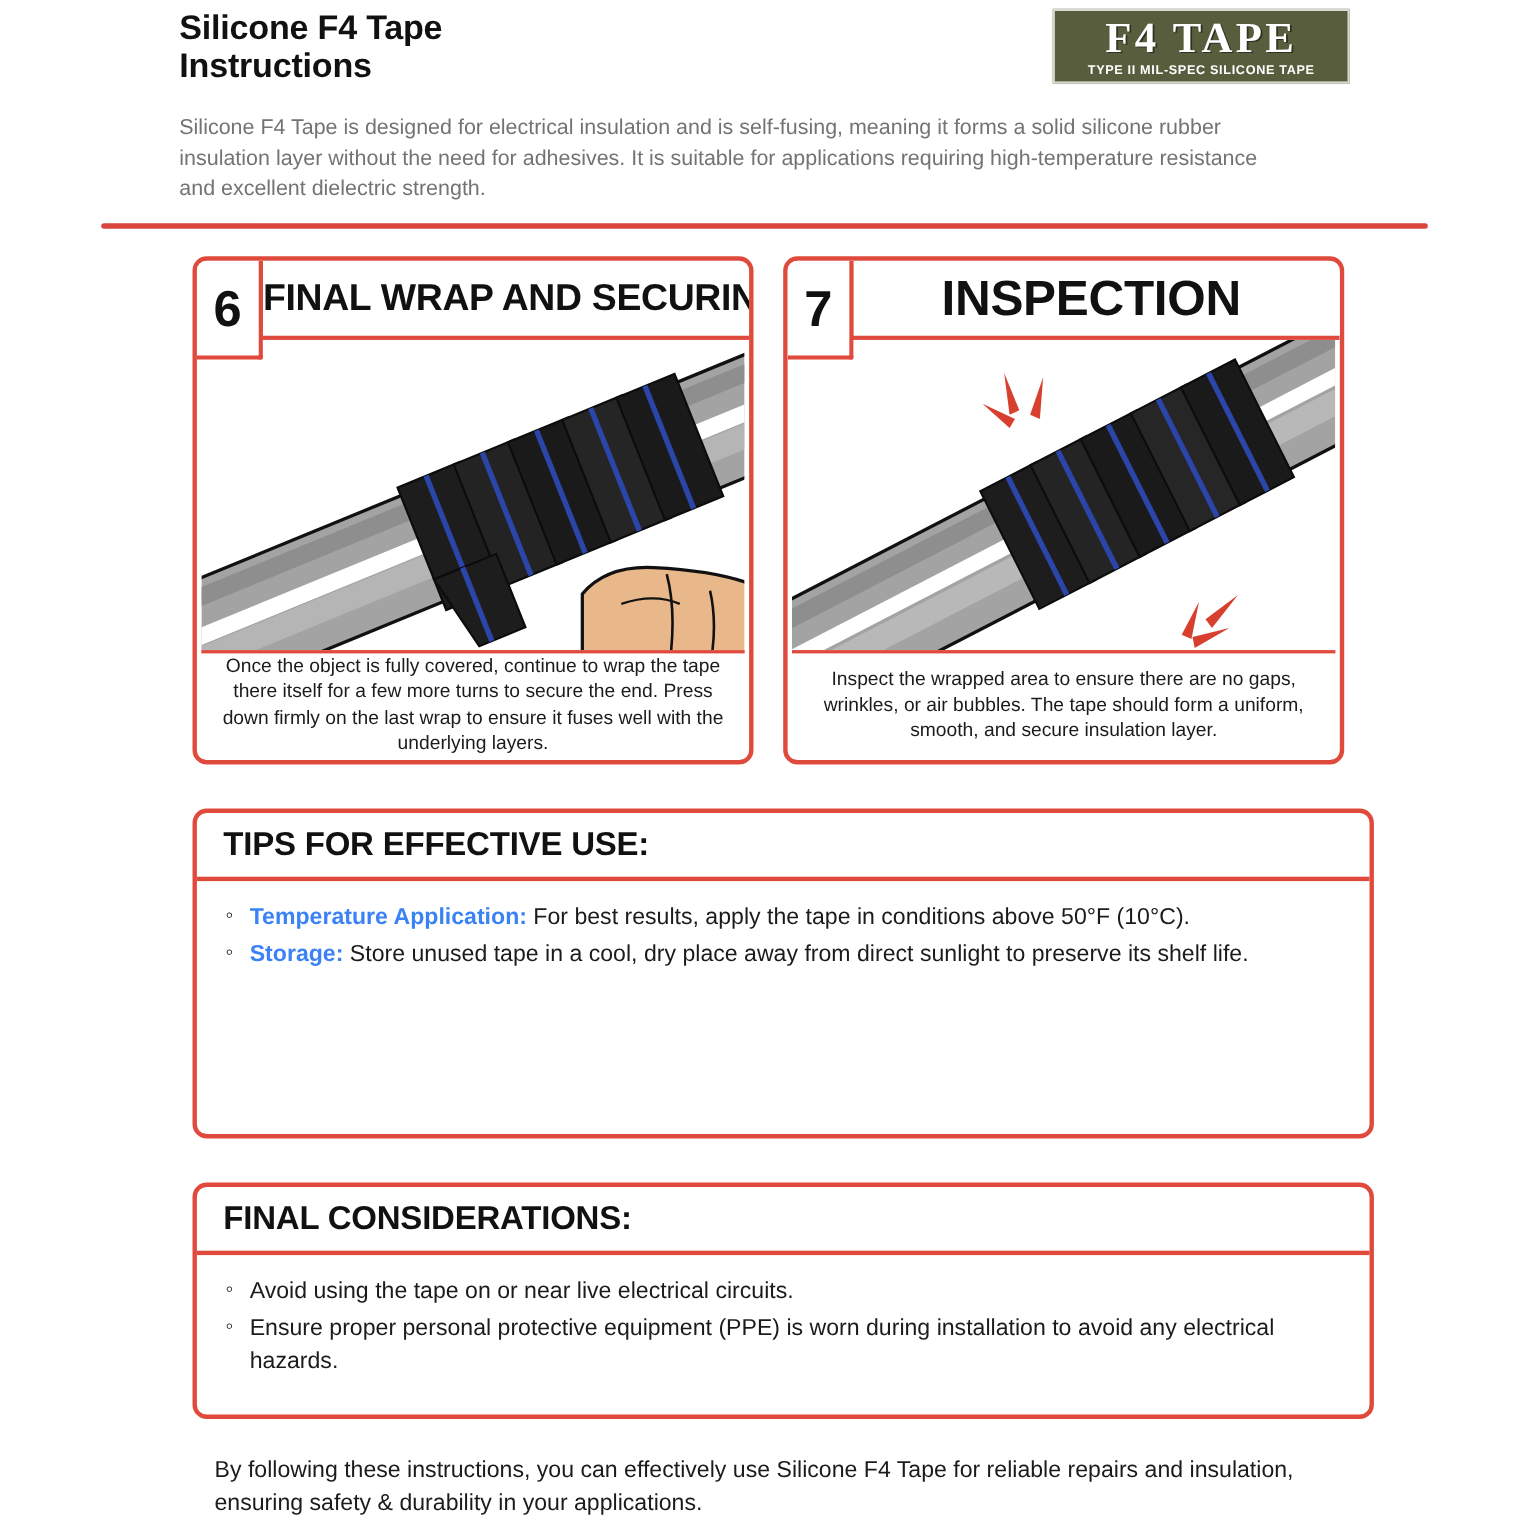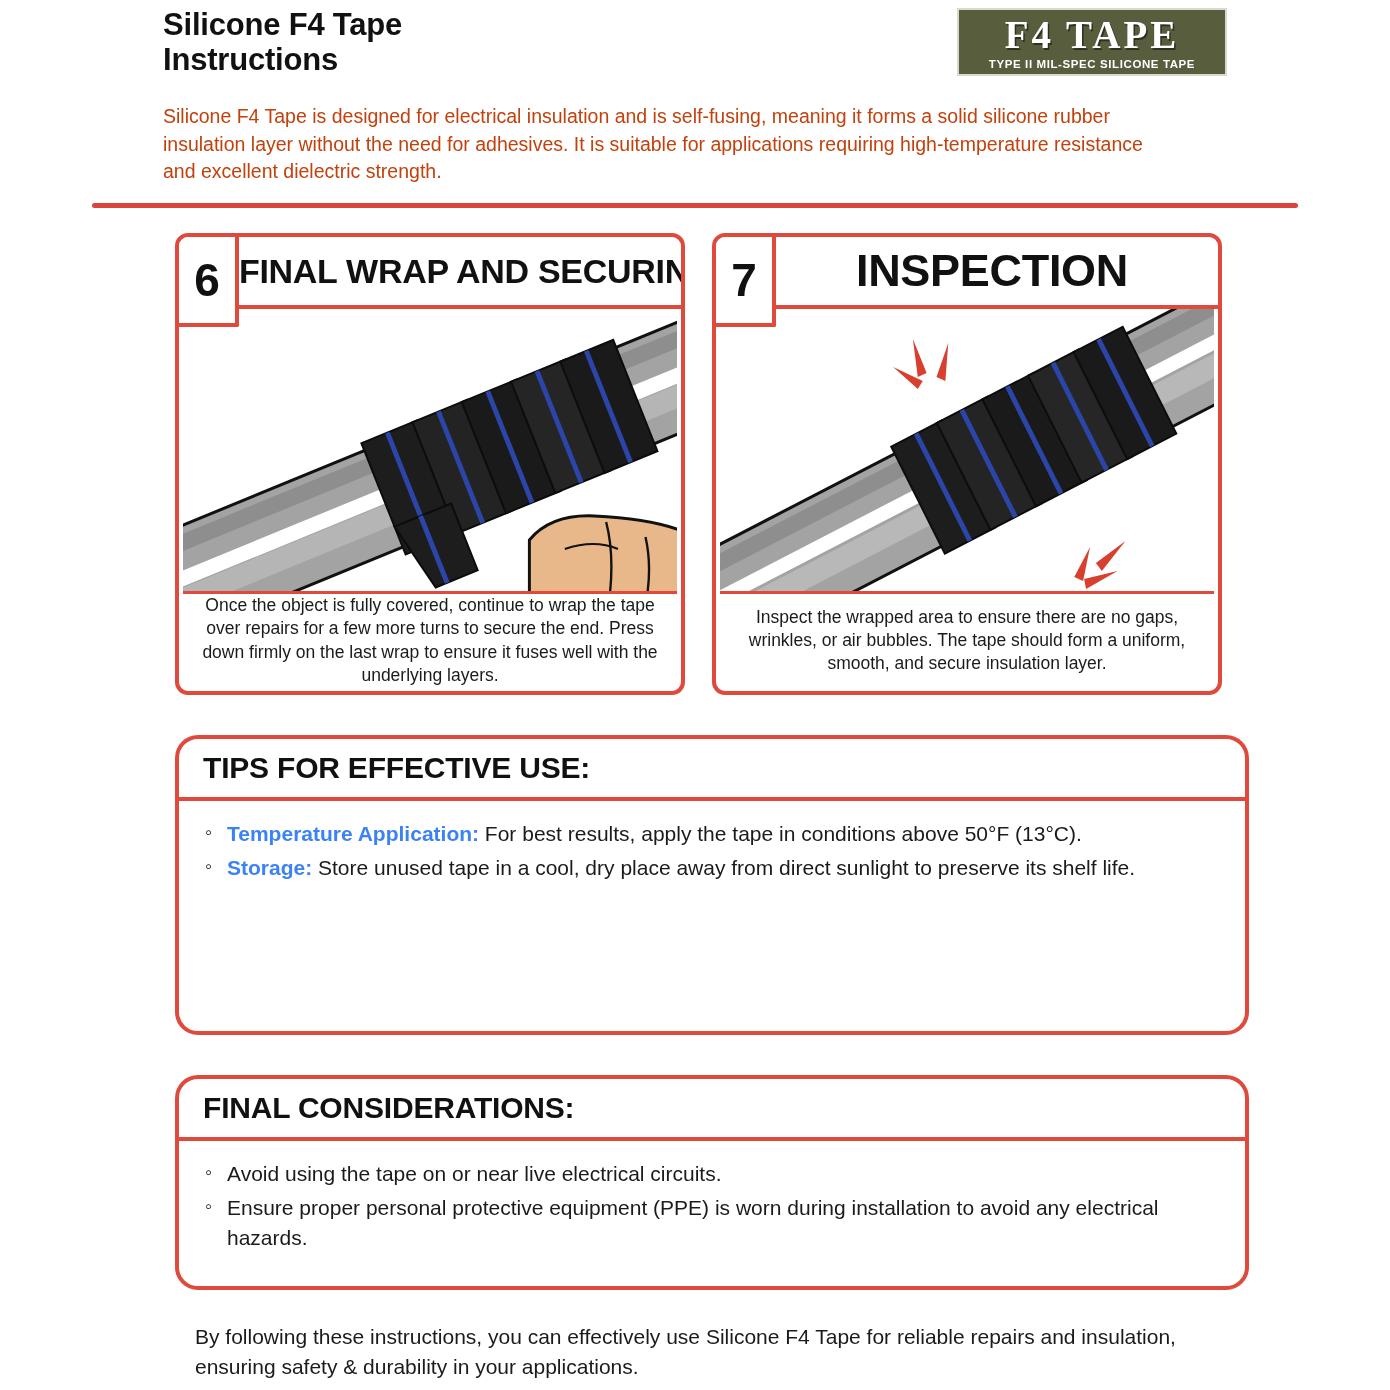--- a/index.html
+++ b/index.html
@@ -68,21 +68,21 @@
     color: #ffffff;
     margin-top: 3px;
   }
   .intro-text {
     position: absolute;
     left: 163px;
     top: 103px;
     width: 1005px;
     font-size: 19.5px;
     line-height: 1.42;
-    color: #c2410c;
+    color: #737373;
   }
 
   
   .rule-divider {
     position: absolute;
     left: 92px;
     top: 203px;
     width: 1206px;
     height: 5px;
     background: #d9453c;
@@ -199,21 +199,21 @@
     border-top: 3px solid #e04a3d;
     z-index: 2;
   }
 
   
   .section-card {
     position: absolute;
     left: 175px;
     width: 1074px;
     border: 4px solid #e04a3d;
-    border-radius: 23px;
+    border-radius: 13px;
     box-sizing: border-box;
     background: #ffffff;
   }
   #tips-section    { top: 735px; height: 300px; }
   #safety-section  { top: 1075px; height: 215px; }
 
   .section-header {
     height: 62px;
     border-bottom: 4px solid #e04a3d;
     display: flex;
@@ -327,21 +327,21 @@
             <g>
               <path d="M352 231 q22 -26 66 -24 q60 3 92 16 L510 300 L352 300 Z" fill="#e8b88a" stroke="#111111" stroke-width="3"></path>
               <path d="M430 213 q8 30 4 70" fill="none" stroke="#111111" stroke-width="2.4"></path>
               <path d="M470 228 q6 26 2 56" fill="none" stroke="#111111" stroke-width="2.4"></path>
               <path d="M388 240 q30 -10 54 0" fill="none" stroke="#111111" stroke-width="2.2"></path>
             </g>
           </g>
         </svg>
       </div>
 
-      <div class="step-caption">Once the object is fully covered, continue to wrap the tape over repairs for a few more turns to secure the end. Press down firmly on the last wrap to ensure it fuses well with the underlying layers.</div>
+      <div class="step-caption">Once the object is fully covered, continue to wrap the tape there itself for a few more turns to secure the end. Press down firmly on the last wrap to ensure it fuses well with the underlying layers.</div>
 
       <div class="step-headbar">
         <div class="step-title">FINAL WRAP AND SECURING</div>
       </div>
       <div class="step-number-box">
         <span class="step-number">6</span>
       </div>
     </div>
   </div>
 
@@ -403,21 +403,21 @@
     </div>
   </div>
 </div>
 
 <div class="section-card" id="tips-section">
   <div class="section-header">
     <span class="section-header-text">TIPS FOR EFFECTIVE USE:</span>
   </div>
   <div class="section-body">
     <ul class="bullet-list">
-      <li><span class="bullet-lead">Temperature Application:</span><span> For best results, apply the tape in conditions above 50°F (13°C).</span></li>
+      <li><span class="bullet-lead">Temperature Application:</span><span> For best results, apply the tape in conditions above 50°F (10°C).</span></li>
       <li><span class="bullet-lead">Storage:</span><span> Store unused tape in a cool, dry place away from direct sunlight to preserve its shelf life.</span></li>
     </ul>
   </div>
 </div>
 
 <div class="section-card" id="safety-section">
   <div class="section-header">
     <span class="section-header-text">FINAL CONSIDERATIONS:</span>
   </div>
   <div class="section-body">

